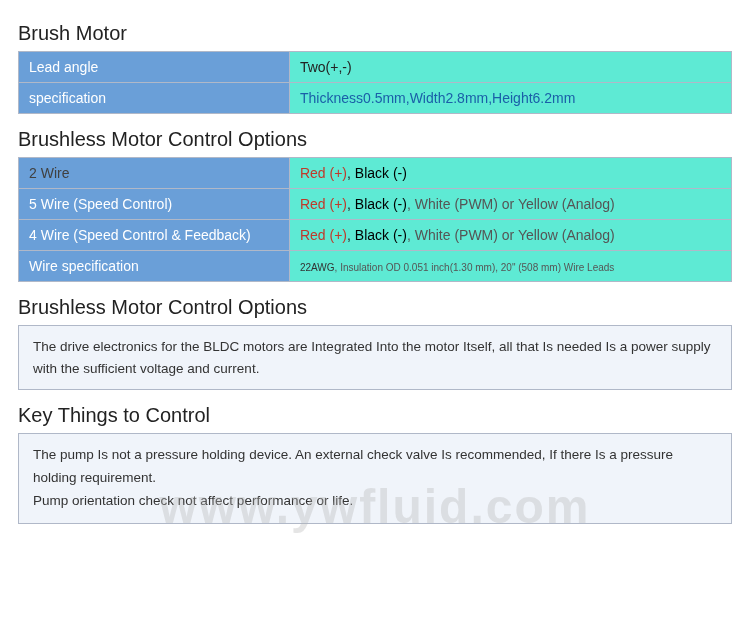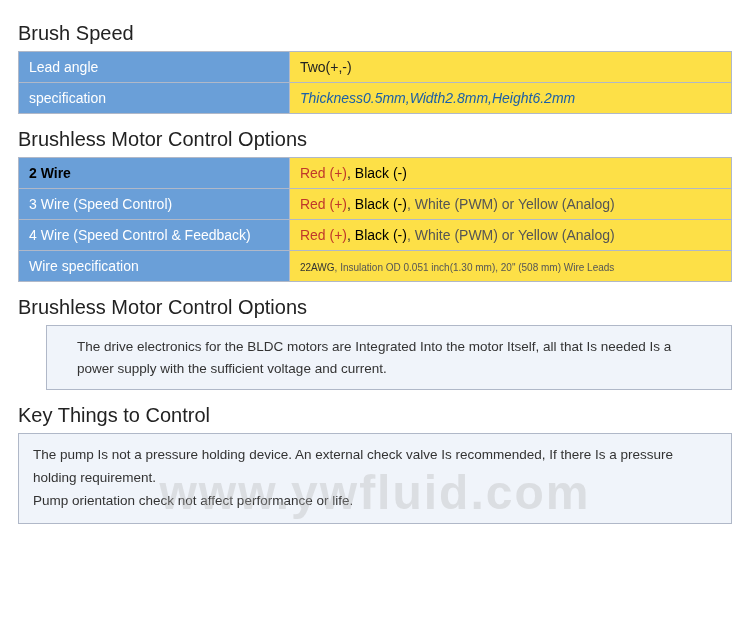--- a/index.html
+++ b/index.html
@@ -59,85 +59,84 @@
 
     .spec-table .label-cell {
       background-color: #6a9fd8;
       color: #fff;
       font-weight: normal;
       width: 38%;
     }
 
     .spec-table .label-cell-wide {
       background-color: #6a9fd8;
-      color: #000000;
-      font-weight: bold;
+      color: #404040;
+      font-weight: normal;
       width: 38%;
     }
 
     .spec-table .value-cell {
-      background-color: #fde047;
+      background-color: #5eead4;
       color: #222;
     }
 
     
     .desc-box {
       border: 1px solid #b0b8c8;
       background: #f0f4fa;
-      padding: 10px 30px;
+      padding: 10px 14px;
       margin-bottom: 14px;
       font-size: 13.5px;
       color: #333;
       line-height: 1.6;
-      margin-left: 28px;
     }
 
     
     .key-box {
       border: 1px solid #b0b8c8;
       background: #f0f4fa;
       padding: 10px 14px;
-      margin-bottom: 6px;
+      margin-bottom: 20px;
       font-size: 13.5px;
       color: #333;
       line-height: 1.7;
     }
   </style>
 </head>
 <body>
 
 <div class="page-wrapper">
 
-  <h2 class="section-title">Brush Speed</h2>
+  <h2 class="section-title">Brush Motor</h2>
   <table class="spec-table">
     <tbody>
         <tr>
       <td class="label-cell">Lead angle</td>
       <td class="value-cell">Two(+,-)</td>
     </tr>
     <tr>
       <td class="label-cell">specification</td>
       <td class="value-cell">
-        <span style="color:#1a5fa8;font-style:italic;">Thickness0.5mm,Width2.8mm,Height6.2mm</span>
+        <span style="color:#1a5fa8;">Thickness0.5mm,Width2.8mm,Height6.2mm</span>
       </td>
     </tr>
   </tbody>
     </table>
 
   <h2 class="section-title">Brushless Motor Control Options</h2>
   <table class="spec-table">
     <tbody>
         <tr>
       <td class="label-cell-wide label-cell">2 Wire</td>
       <td class="value-cell">
         <span style="color:#c0392b;">Red (+)</span><span>, </span><span style="color:#000;">Black (-)</span>
       </td>
     </tr>
     <tr>
-      <td class="label-cell">3 Wire (Speed Control)</td>
+      <td class="label-cell">5 Wire (Speed Control)</td>
       <td class="value-cell">
         <span style="color:#c0392b;">Red (+)</span><span>, </span><span style="color:#000;">Black (-)</span><span style="color:#555;">, White (PWM) or Yellow (Analog)</span>
       </td>
     </tr>
     <tr>
       <td class="label-cell">4 Wire (Speed Control &amp; Feedback)</td>
       <td class="value-cell">
         <span style="color:#c0392b;">Red (+)</span><span>, </span><span style="color:#000;">Black (-)</span><span style="color:#555;">, White (PWM) or Yellow (Analog)</span>
       </td>
     </tr>

